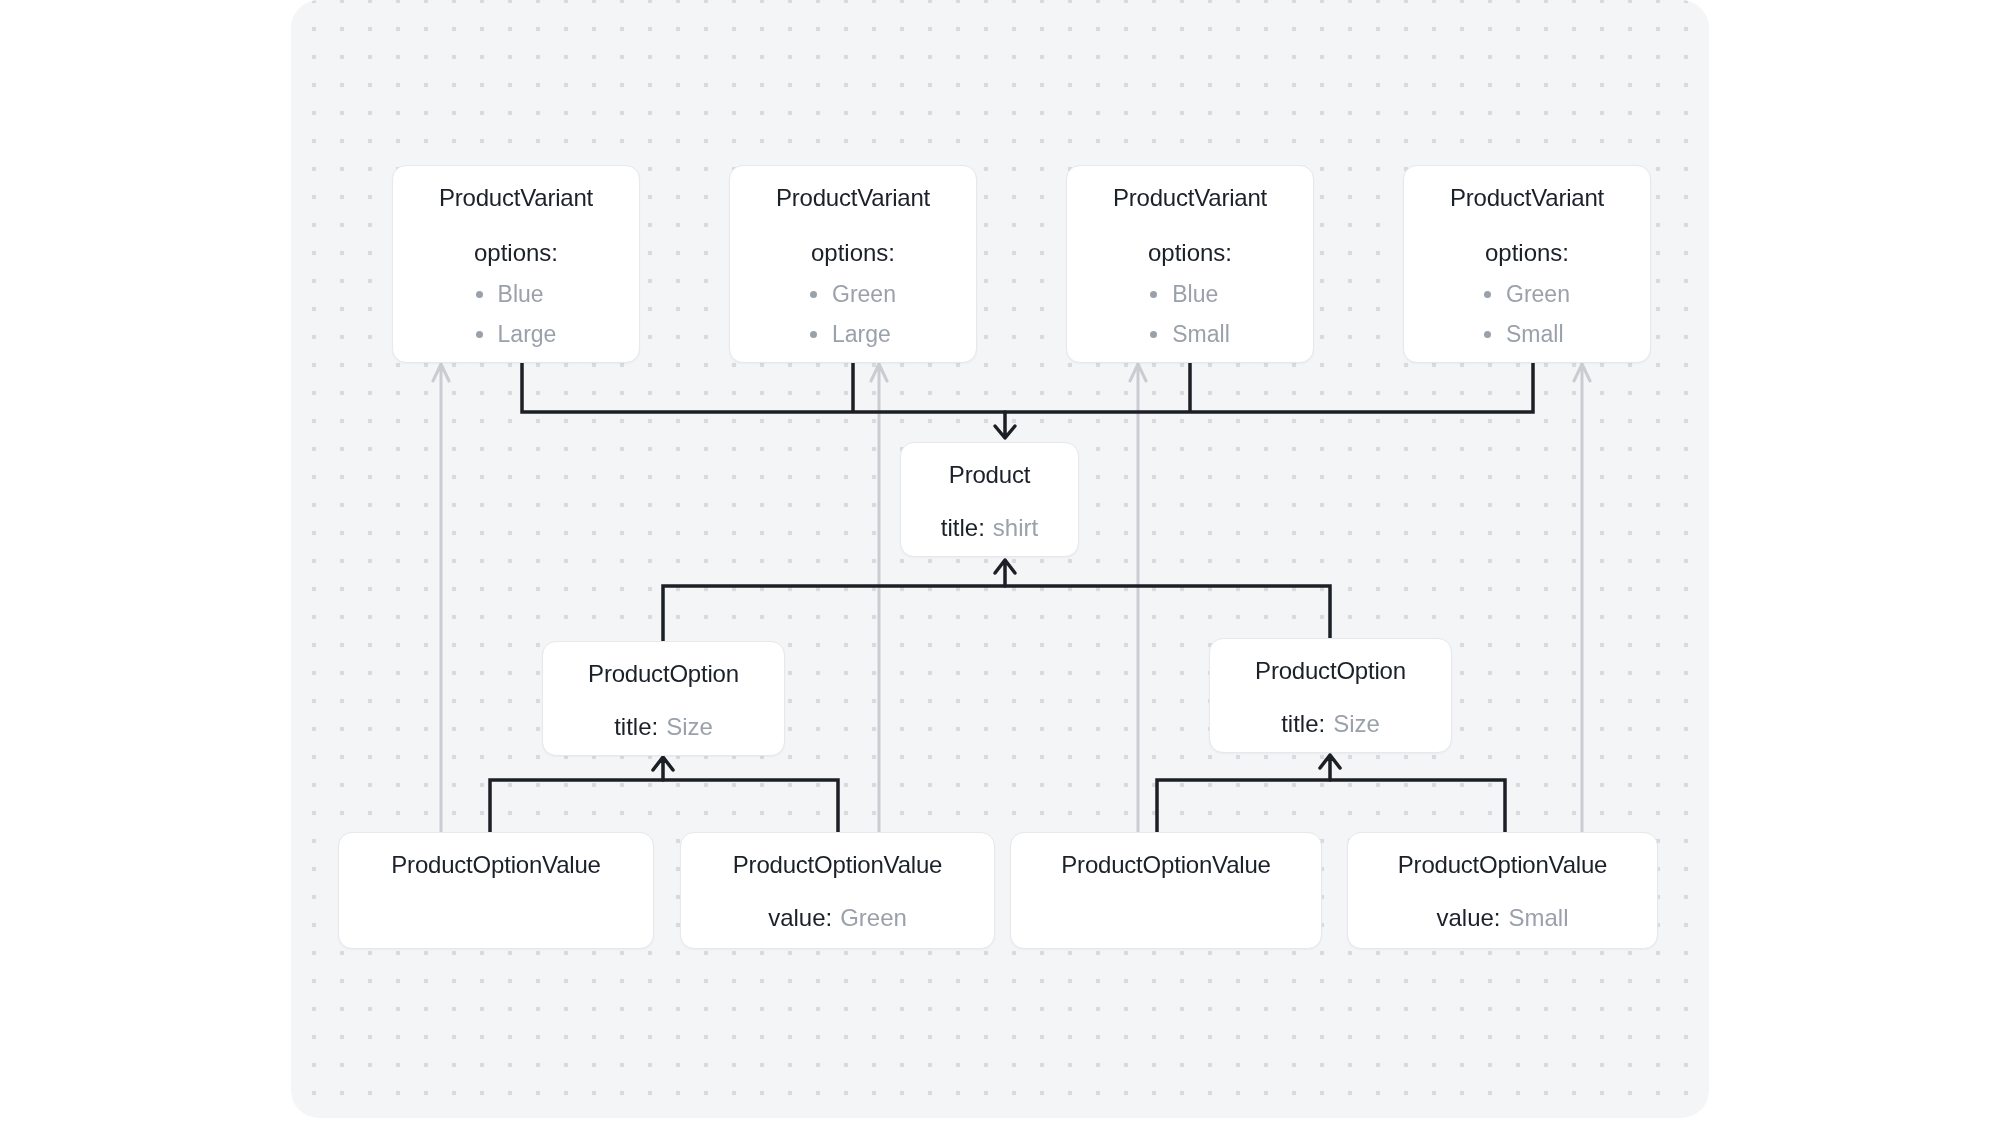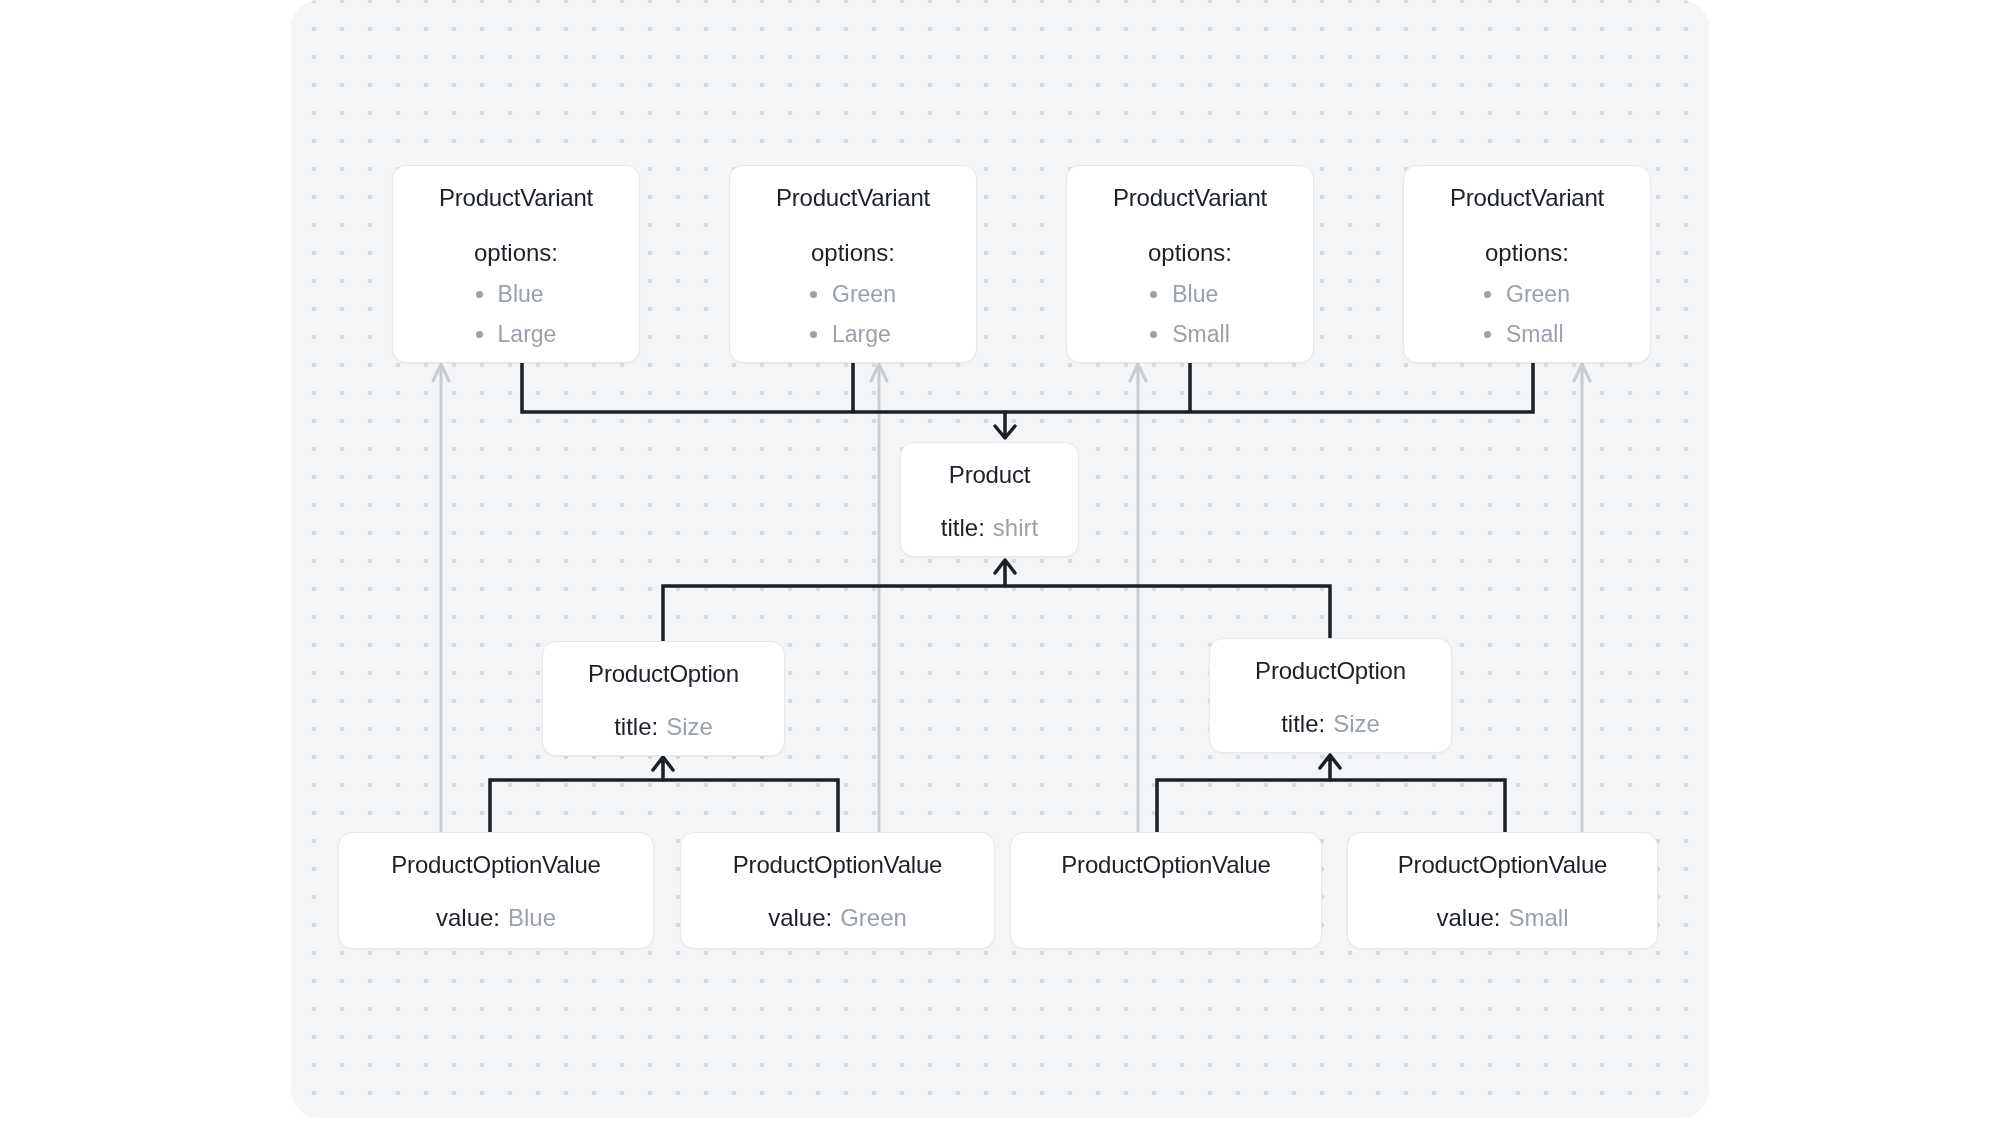--- a/index.html
+++ b/index.html
@@ -137,21 +137,20 @@
     <div class="node-field"><span>title:</span><span class="field-value">Size</span></div>
   </div>
 
   <div class="node" style="left:1209px;top:638px;width:243px;height:115px;">
     <div class="node-title">ProductOption</div>
     <div class="node-field"><span>title:</span><span class="field-value">Size</span></div>
   </div>
 
   <div class="node" style="left:338px;top:832px;width:316px;height:117px;">
     <div class="node-title">ProductOptionValue</div>
-    <div class="node-field"><span>value:</span><span class="field-value">Blue</span></div>
   </div>
 
   <div class="node" style="left:680px;top:832px;width:315px;height:117px;">
     <div class="node-title">ProductOptionValue</div>
     <div class="node-field"><span>value:</span><span class="field-value">Green</span></div>
   </div>
 
   <div class="node" style="left:1010px;top:832px;width:312px;height:117px;">
     <div class="node-title">ProductOptionValue</div>
   </div>

